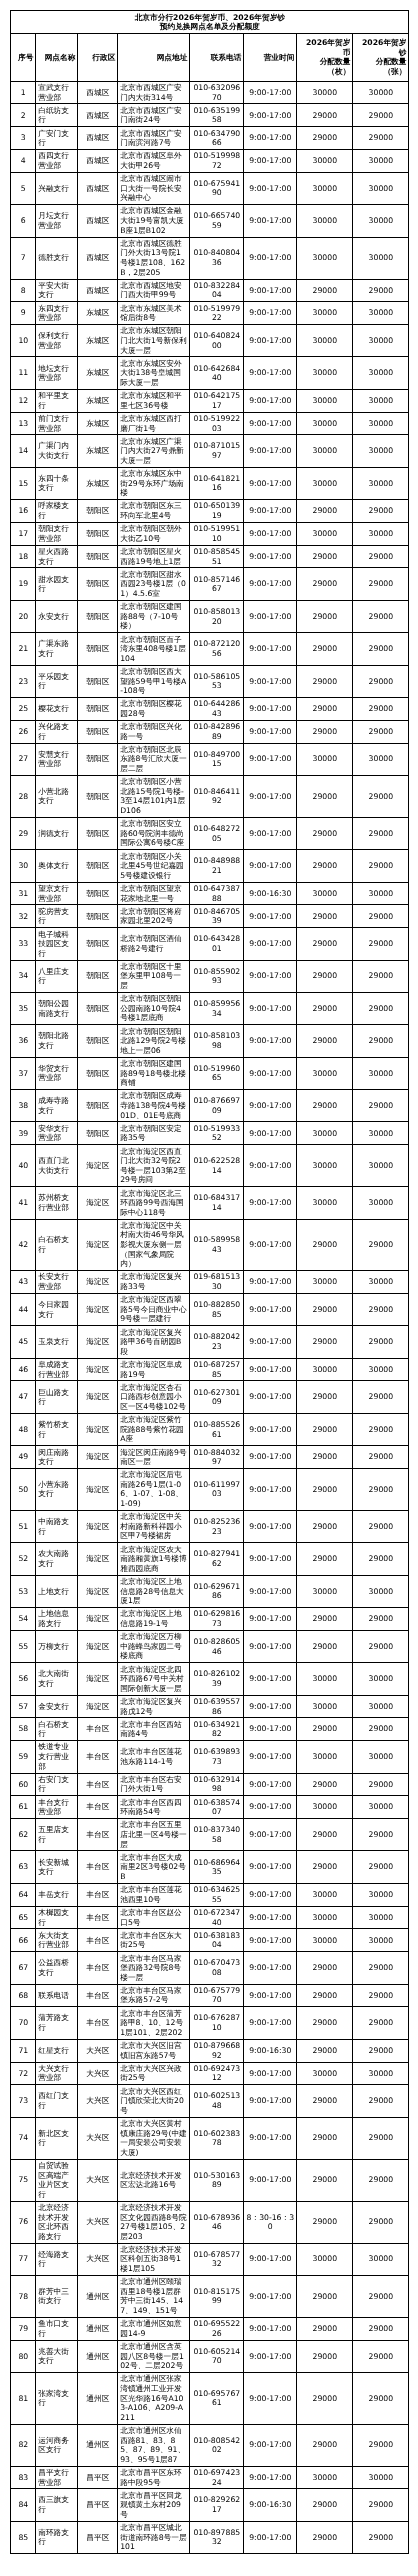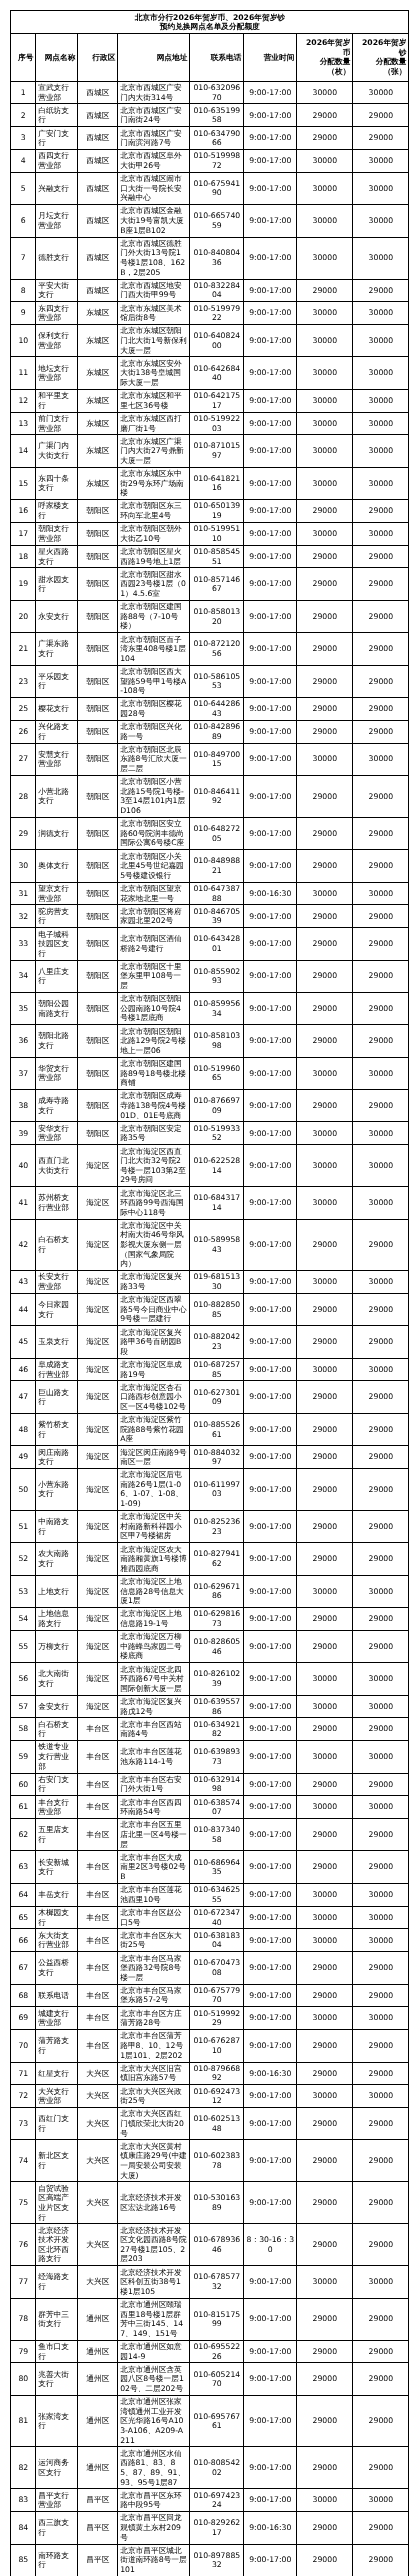--- a/index.html
+++ b/index.html
@@ -748,30 +748,20 @@
           <td class="c-serial">68</td>
           <td class="c-name">联系电话</td>
           <td class="c-district">丰台区</td>
           <td class="c-address">北京市丰台区马家堡东路57-2号</td>
           <td class="c-phone">010-67577970</td>
           <td class="c-hours">9:00-17:00</td>
           <td class="c-coin">29000</td>
           <td class="c-note">29000</td>
         </tr>
         <tr class="data-row">
-          <td class="c-serial">69</td>
-          <td class="c-name">城建支行营业部</td>
-          <td class="c-district">丰台区</td>
-          <td class="c-address">北京市丰台区方庄蒲芳路28号</td>
-          <td class="c-phone">010-51999229</td>
-          <td class="c-hours">9:00-17:00</td>
-          <td class="c-coin">30000</td>
-          <td class="c-note">30000</td>
-        </tr>
-        <tr class="data-row">
           <td class="c-serial">70</td>
           <td class="c-name">蒲芳路支行</td>
           <td class="c-district">丰台区</td>
           <td class="c-address">北京市丰台区蒲芳路甲8、10、12号1层101、2层202</td>
           <td class="c-phone">010-67628710</td>
           <td class="c-hours">9:00-17:00</td>
           <td class="c-coin">29000</td>
           <td class="c-note">29000</td>
         </tr>
         <tr class="data-row">

